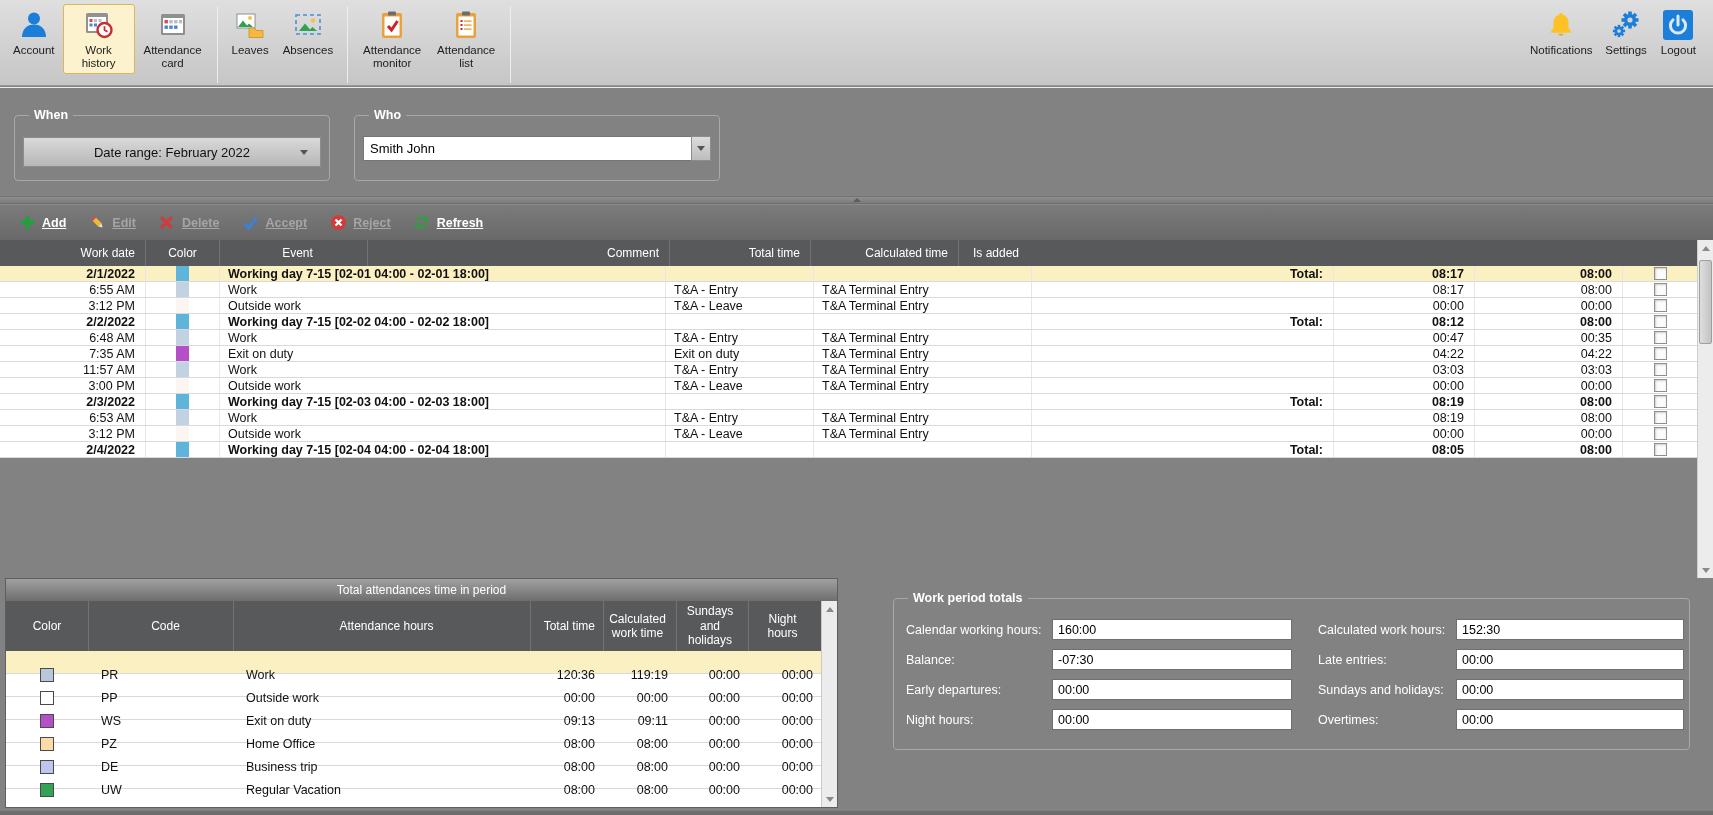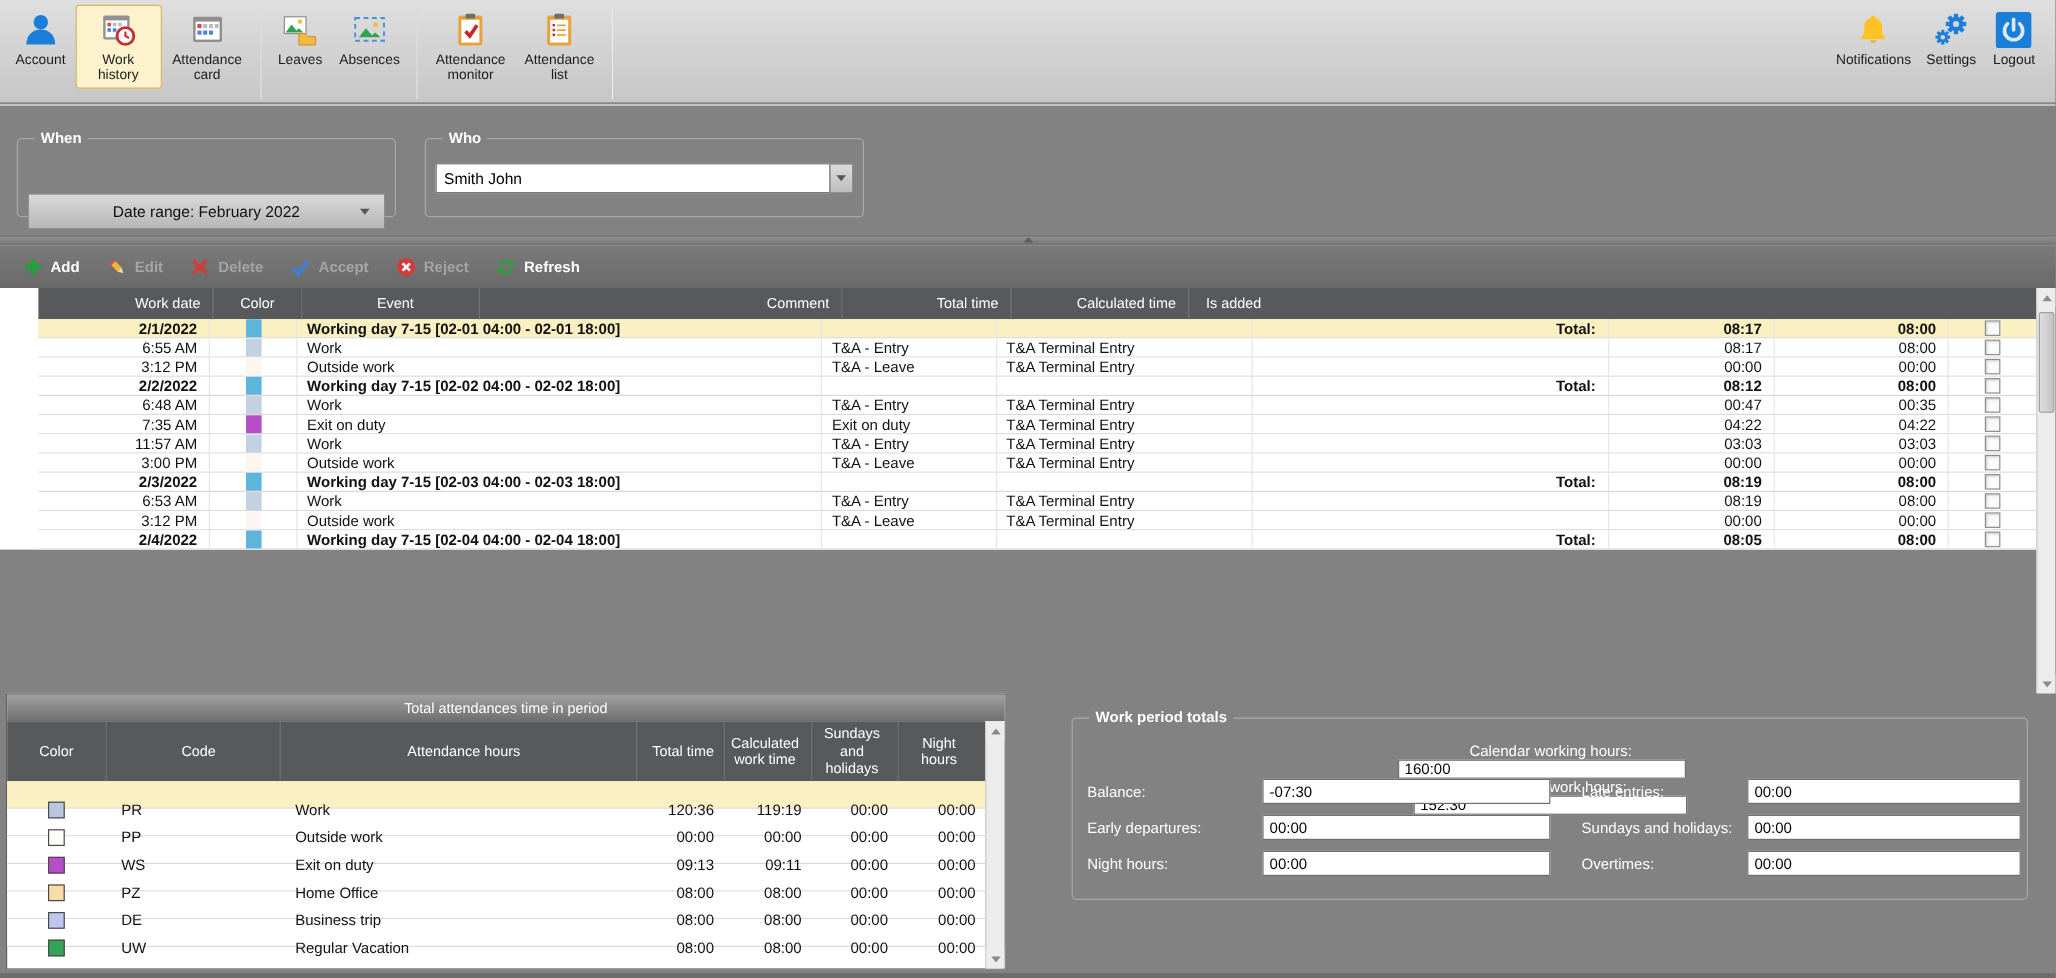--- a/index.html
+++ b/index.html
@@ -39,21 +39,21 @@
   .glabel {
     position:absolute; top:-8px; left:14px; background:#828282; padding:0 5px;
     color:#fff; font-weight:bold; font-size:12.5px; white-space:nowrap;
   }
   #gb-when { left:14px; top:27px; width:316px; height:66px; }
   #gb-who  { left:354px; top:27px; width:366px; height:66px; }
   #dd-when {
     position:absolute; left:8px; top:21px; width:298px; height:30px;
     background:linear-gradient(#d9d9d9,#b7b7b7); border:1px solid #8d8d8d;
     display:flex; align-items:center; justify-content:center;
-    font-size:13px; color:#111; cursor:pointer;margin-top:24px;
+    font-size:13px; color:#111; cursor:pointer;
   }
   #dd-when .arr { position:absolute; right:12px; }
   .arr-down { width:0; height:0; border-left:4px solid transparent; border-right:4px solid transparent; border-top:5px solid #555; }
   #combo-who { position:absolute; left:8px; top:20px; width:348px; height:25px; display:flex; }
   #combo-who input {
     flex:1; border:1px solid #757575; border-right:none; background:#fff;
     font-family:"Liberation Sans",sans-serif; font-size:13px; padding:0 6px; outline:none;
   }
   .combo-btn {
     width:20px; background:linear-gradient(#dcdcdc,#bdbdbd); border:1px solid #8d8d8d;
@@ -69,26 +69,26 @@
   }
   .grip-up { width:0;height:0;border-left:4px solid transparent;border-right:4px solid transparent;border-bottom:4px solid #5d5d5d; }
 
   
   #toolbar {
     position:absolute; top:204px; left:0; right:0; height:36px;
     background:linear-gradient(#7b7b7b,#696969);
     border-top:1px solid #8d8d8d;
     display:flex; align-items:center; padding-left:8px; gap:2px;
   }
-  .tbtn { display:flex; align-items:center; gap:6px; padding:4px 10px; font-size:12.5px; font-weight:bold; color:#fff; cursor:pointer; }
+  .tbtn { display:flex; align-items:center; gap:6px; padding:4px 10px; font-size:12.5px; font-weight:bold; color:#fff; cursor:pointer;text-decoration:underline; }
   .tbtn.dis { color:#a5a5a5; cursor:default; }
   .tico { width:18px; height:18px; display:flex; align-items:center; justify-content:center; }
 
   
-  #mtable { position:absolute; top:240px; left:0; width:1697px; background:#fff;padding-left:32px; }
+  #mtable { position:absolute; top:240px; left:0; width:1697px; background:#fff; }
   .mhead { display:flex; height:26px; background:#58595B; color:#fff; font-size:12px; }
   .mh { display:flex; align-items:center; justify-content:center; border-right:1px solid #71727-4; border-right:1px solid #717274; }
   .mrow { display:flex; height:16px; background:#fff; border-bottom:1px solid #d9d9d9; color:#111; }
   .mrow.sel { background:#FAF0C2; }
   .mc { border-right:1px solid #e7e7e7; display:flex; align-items:center; overflow:hidden; white-space:nowrap; }
   .c0 { width:146px; justify-content:flex-end; padding-right:10px; }
   .c1 { width:74px;  justify-content:center; }
   .c2 { width:446px; padding-left:8px; }
   .c3 { width:148px; padding-left:8px; }
   .c4 { width:218px; padding-left:8px; }
@@ -127,21 +127,21 @@
   .s3 { width:73px; justify-content:flex-end; padding-right:8px; }
   .s4 { width:73px; justify-content:flex-end; padding-right:8px; }
   .s5 { width:72px; justify-content:flex-end; padding-right:8px; }
   .s6 { width:72px; justify-content:flex-end; padding-right:8px; border-right:none; }
   .sw2 { width:14px; height:14px; border:1px solid #4a4a4a; display:inline-block; }
   .sum-scroll { width:16px; background:#ececec; border-left:1px solid #c9c9c9; position:relative; }
 
   
   #gb-totals { position:absolute; left:893px; top:20px; width:797px; height:152px; border:1px solid #a8a8a8; border-radius:4px; }
   .trow { position:absolute; left:0; right:0; height:21px; display:flex; align-items:center; }
-  .tr1 { top:20px;flex-direction:column; } .tr2 { top:50px; } .tr3 { top:80px; } .tr4 { top:110px; }
+  .tr1 { top:20px; } .tr2 { top:50px; } .tr3 { top:80px; } .tr4 { top:110px; }
   .flabel { color:#fff; font-size:12.5px; padding-left:12px; }
   .fl1 { width:158px; } .fl2 { width:150px; }
   .fin { height:21px; border:1px solid #6f6f6f; background:#fff; font-family:"Liberation Sans",sans-serif; font-size:12.5px; padding:0 5px; outline:none; }
   .fi1 { width:240px; margin-right:14px; } .fi2 { width:228px; }
 </style>
 </head>
 <body>
 
 <div id="ribbon">
   <div class="rbtn">

